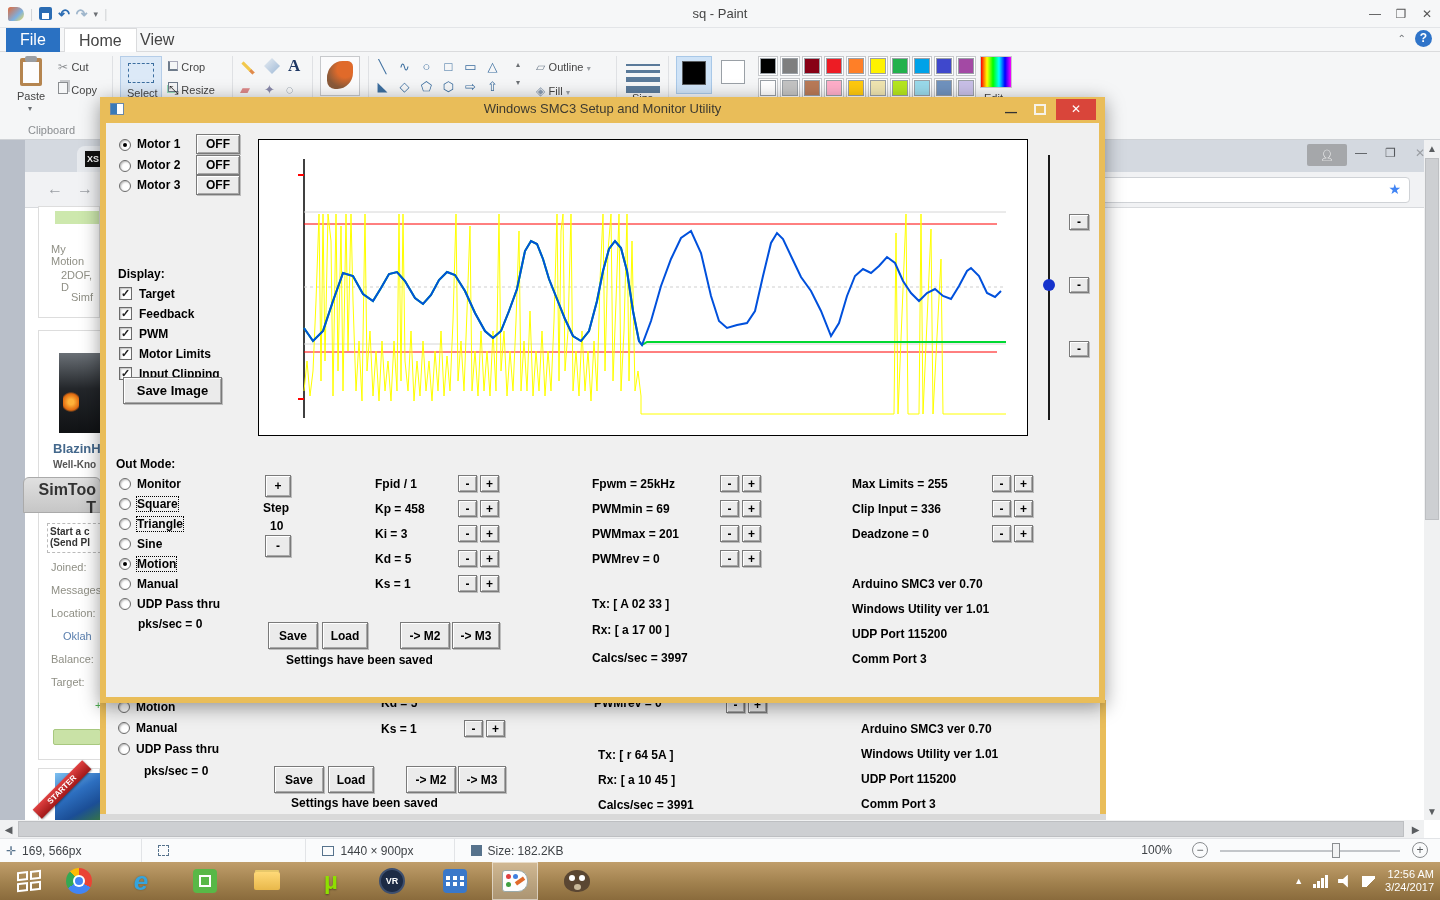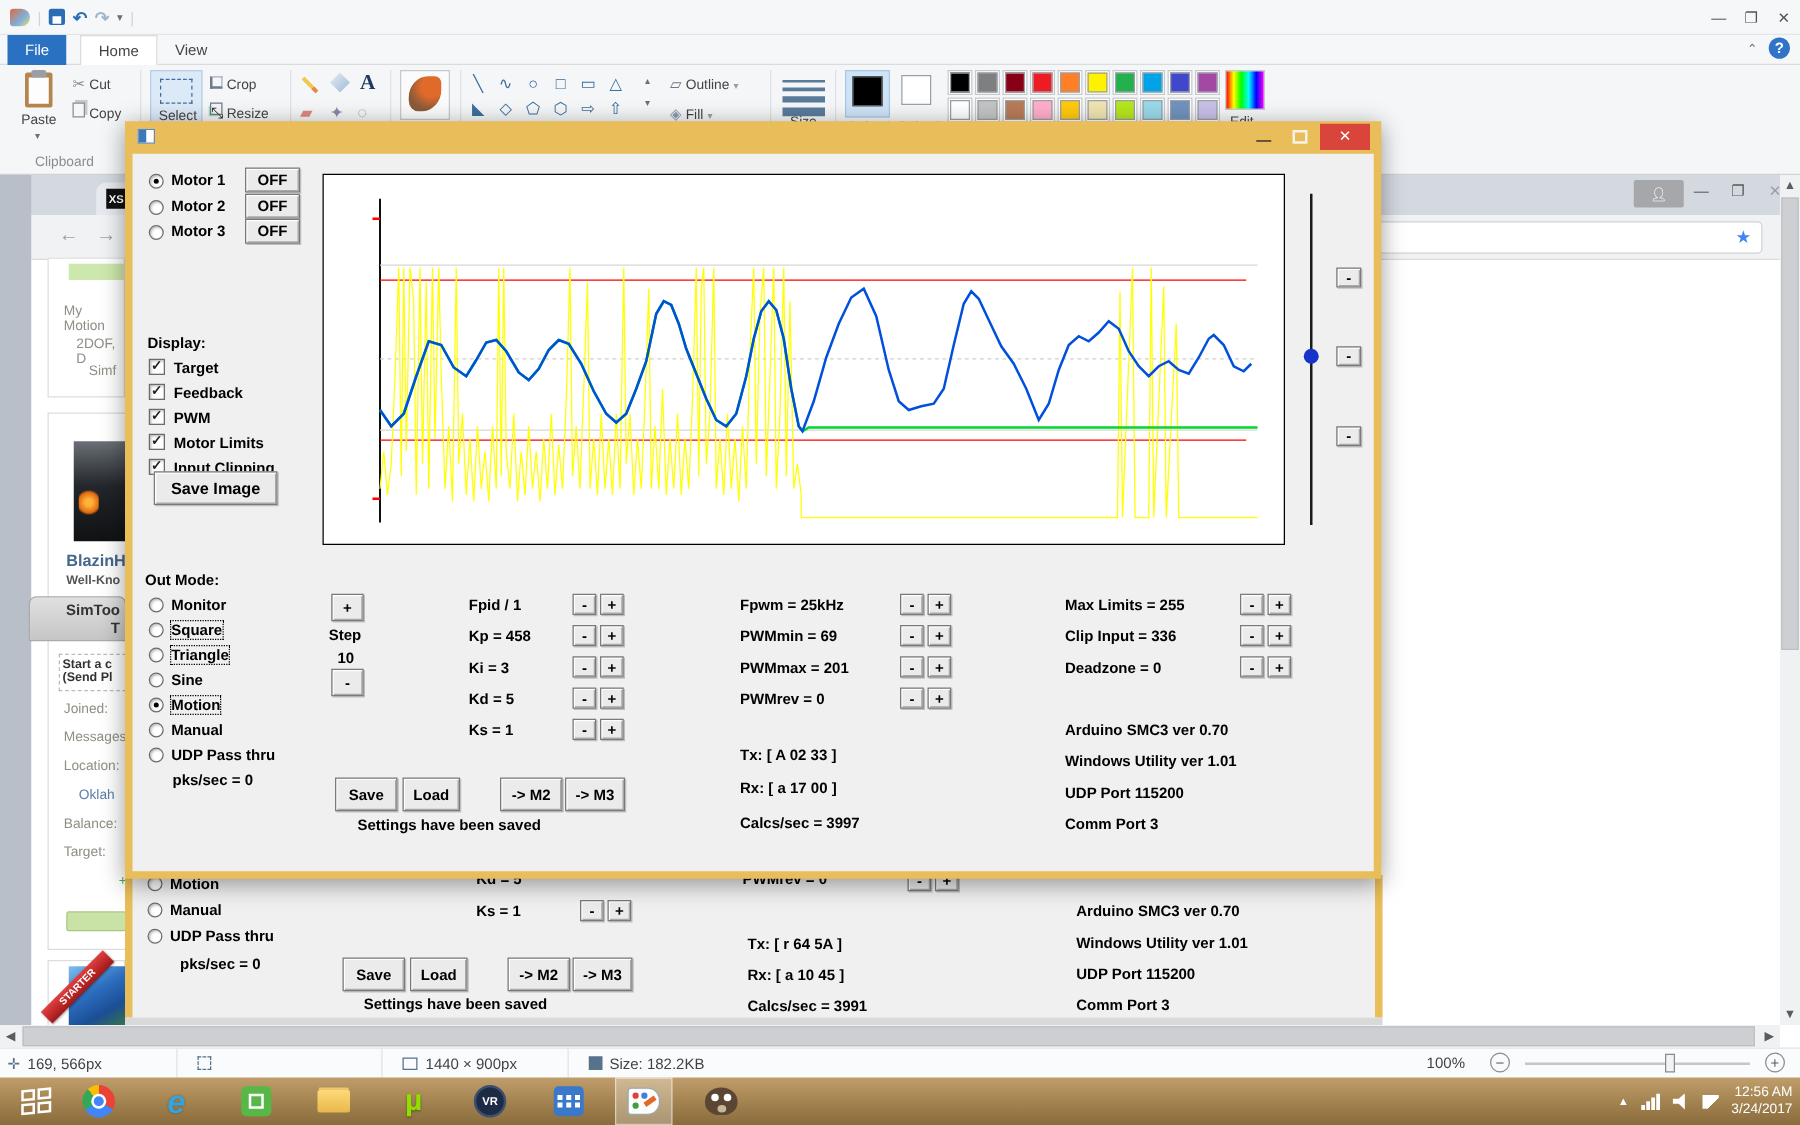--- a/index.html
+++ b/index.html
@@ -5,21 +5,21 @@
 *{margin:0;padding:0;box-sizing:border-box}
 html,body{width:1440px;height:900px;overflow:hidden}
 body{position:relative;font-family:"Liberation Sans",sans-serif;background:#fff;font-size:12px;color:#222}
 .ab{position:absolute}
 
 .titlebar{left:0;top:0;width:1440px;height:28px;background:#f6f7f8;border-bottom:1px solid #e3e5e8;display:flex;align-items:center}
 .title-text{position:absolute;left:0;right:0;text-align:center;font-size:13px;color:#444}
 .qat{display:flex;align-items:center;gap:6px;padding-left:8px;z-index:2}
 .winbtn{width:26px;height:20px;display:flex;align-items:center;justify-content:center;color:#555;font-size:12px}
 .tabrow{left:0;top:28px;width:1440px;height:24px;background:#f6f7f8;border-bottom:1px solid #dadbdd}
-.tab{position:absolute;top:0;height:24px;display:flex;align-items:center;justify-content:center;font-size:12px;color:#444;padding:0 14px}
+.tab{position:absolute;top:0;height:24px;display:flex;align-items:center;justify-content:center;font-size:16px;color:#444;padding:0 14px}
 .tab.file{background:#2a71c2;color:#fff}
 .tab.sel{background:#fff;border:1px solid #dadbdd;border-bottom:none}
 .ribbon{left:0;top:52px;width:1440px;height:88px;background:#f5f6f7;border-bottom:1px solid #cfd2d6}
 .gsep{position:absolute;top:4px;width:1px;height:76px;background:#dfe1e4}
 .glabel{position:absolute;font-size:11px;color:#8a8d90}
 .rlabel{font-size:11px;color:#444}
 .swatch{position:absolute;width:20px;height:20px;border:1px solid #c7c9cc;background:#fff;display:flex;align-items:center;justify-content:center}
 .swatch>div{width:16px;height:16px;border:1px solid #9aa0a6}
 .shape-g{color:#3c6e9f;font-size:13px;width:17px;height:17px;display:flex;align-items:center;justify-content:center}
 
@@ -50,20 +50,21 @@
 
 .taskbar{left:0;top:862px;width:1440px;height:38px;background:linear-gradient(180deg,#c09e6b 0%,#a1814e 55%,#8a6b3c 100%)}
 .tb-ico{position:absolute;top:4px;width:30px;height:30px;display:flex;align-items:center;justify-content:center}
 .tray{position:absolute;right:6px;top:0;height:38px;display:flex;align-items:center;gap:10px;color:#fff}
 .clock{font-size:11px;color:#fff;text-align:right;line-height:13px}
 </style>
 </head>
 <body>
 
 <div class="ab titlebar">
+  <div class="title-text">sq - Paint</div>
   <div class="qat">
     <span style="width:16px;height:14px;background:linear-gradient(135deg,#e06a3a,#7db0e0 60%,#f0e060);border-radius:3px 8px 8px 3px"></span>
     <span style="color:#d0d2d5">|</span>
     <span style="width:13px;height:13px;background:#2b6cb3;border-radius:2px;position:relative">
         <i style="position:absolute;left:3px;top:6px;width:7px;height:6px;background:#fff"></i>
       </span>
     <span style="color:#2b6cb3;font-weight:700;font-size:14px">↶</span>
     <span style="color:#9fb6cc;font-weight:700;font-size:14px">↷</span>
     <span style="color:#6b6f73;font-size:9px">▾</span>
     <span style="color:#d0d2d5">|</span>
@@ -253,21 +254,21 @@
     <div class="ab br-txt" style="left:12px;top:36px">My Motion</div>
     <div class="ab br-txt" style="left:22px;top:62px">2DOF, D</div>
     <div class="ab br-txt" style="left:32px;top:84px">Simf</div>
   </div>
   <div class="ab card" style="left:38px;top:190px;width:84px;height:430px">
     <div class="ab" style="left:20px;top:22px;width:42px;height:80px;background:linear-gradient(180deg,#6a7076 0%,#23262a 45%,#101214 100%)">
       <i class="ab" style="left:4px;top:38px;width:16px;height:22px;background:radial-gradient(circle,#ffb23a 20%,#e06a10 60%,transparent 75%)"></i>
     </div>
     <div class="ab" style="left:14px;top:110px;color:#44688c;font-weight:700;font-size:13px">BlazinH</div>
     <div class="ab" style="left:14px;top:128px;color:#555;font-weight:700;font-size:10px">Well-Kno</div>
-    <div class="ab" style="left:-16px;top:146px;width:78px;height:36px;background:linear-gradient(180deg,#e0e0e0,#c6c6c6);border:1px solid #aaa;border-radius:6px 6px 0 0;text-align:right;padding:3px 4px;font-weight:700;font-size:12px;color:#333">
+    <div class="ab" style="left:-16px;top:146px;width:78px;height:36px;background:linear-gradient(180deg,#e0e0e0,#c6c6c6);border:1px solid #aaa;border-radius:6px 6px 0 0;text-align:right;padding:3px 4px;font-weight:700;font-size:16px;color:#333">
       <div>SimToo</div>
       <div>T</div>
     </div>
     <div class="ab" style="left:8px;top:192px;width:54px;height:30px;border:1px dashed #bbb;font-weight:700;font-size:10px;color:#333;padding:2px">
       <div>Start a c</div>
       <div>(Send Pl</div>
     </div>
     <div class="ab" style="left:12px;top:230px">
         <div class="br-txt ab" style="left: 0px; top: 0px;">Joined:</div>
         <div class="br-txt ab" style="left: 0px; top: 23px;">Messages:</div>
@@ -316,20 +317,21 @@
         <div class="smc ab" style="left: 0px; top: 97px;">Comm Port 3</div>
       </div>
   </div>
   <div class="ab" style="left:100px;top:674px;width:1006px;height:6px;background:#d9d9d9"></div>
 </div>
 
 <div class="ab smcwin">
   <div class="ab" style="left:10px;top:6px;width:14px;height:12px;background:#fff;border:1px solid #6a88a8">
       <i style="display:block;width:6px;height:10px;background:#3a7ab8"></i>
     </div>
+  <div class="ab" style="left:0;top:4px;width:100%;text-align:center;font-size:13px;color:#3d3a30">Windows SMC3 Setup and Monitor Utility</div>
   <div class="ab" style="left:905px;top:8px;color:#333;font-weight:700">—</div>
   <div class="ab" style="left:934px;top:7px;width:12px;height:11px;border:2px solid #f6f2e8;background:transparent"></div>
   <div class="ab" style="left:956px;top:2px;width:40px;height:21px;background:#d9453a;color:#fff;text-align:center;line-height:21px;font-size:12px">✕</div>
 
   <div class="smcclient">
     <div>
         <div class="radio" style="left: 13px; top: 16px;">
           <i class="dot" style="position: absolute; left: 3px; top: 3px; width: 4px; height: 4px; border-radius: 50%; background: rgb(0, 0, 0);"></i>
         </div>
         <div class="smc ab" style="left: 31px; top: 14px;">Motor 1</div>

